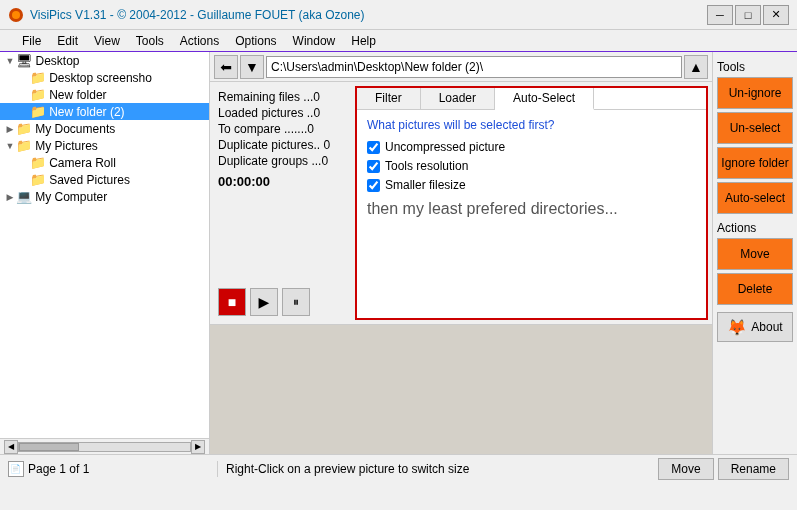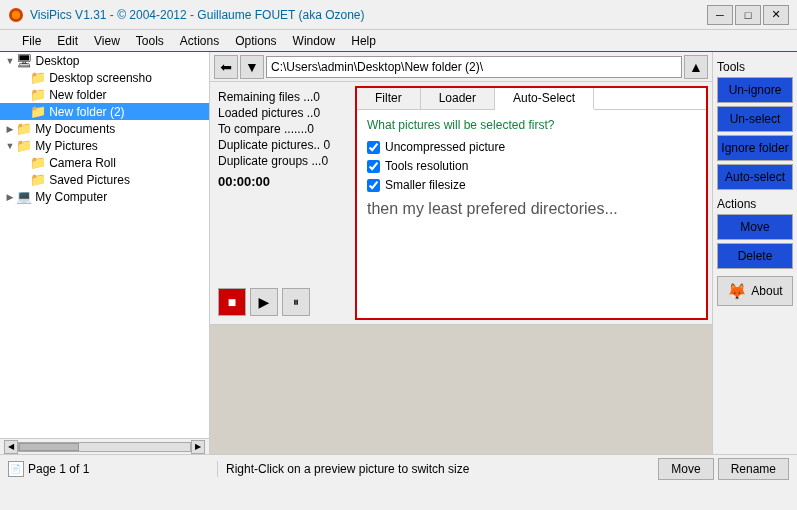--- a/index.html
+++ b/index.html
@@ -228,21 +228,21 @@
       border-bottom: 2px solid #fff;
       margin-bottom: -1px;
     }
     .filter-content {
       padding: 8px 10px;
       flex: 1;
     }
     .filter-title {
       font-size: 12px;
       margin-bottom: 8px;
-      color: #15803d;
+      color: #1d4ed8;
     }
     .check-row {
       display: flex;
       align-items: center;
       gap: 5px;
       margin-bottom: 5px;
     }
     .check-row input[type=checkbox] {
       width: 13px; height: 13px;
     }
@@ -266,22 +266,22 @@
       gap: 3px;
     }
     .section-label {
       font-size: 12px;
       color: #000;
       font-weight: normal;
       margin-top: 4px;
     }
     .tool-btn {
       width: 100%;
-      height: 26px;
-      background: #1d4ed8;
+      height: 32px;
+      background: #f97316;
       border: 1px solid #aaa;
       cursor: pointer;
       font-size: 12px;
       display: flex; align-items: center; justify-content: center;
     }
     .about-btn {
       display: flex;
       align-items: center;
       justify-content: center;
       gap: 4px;

